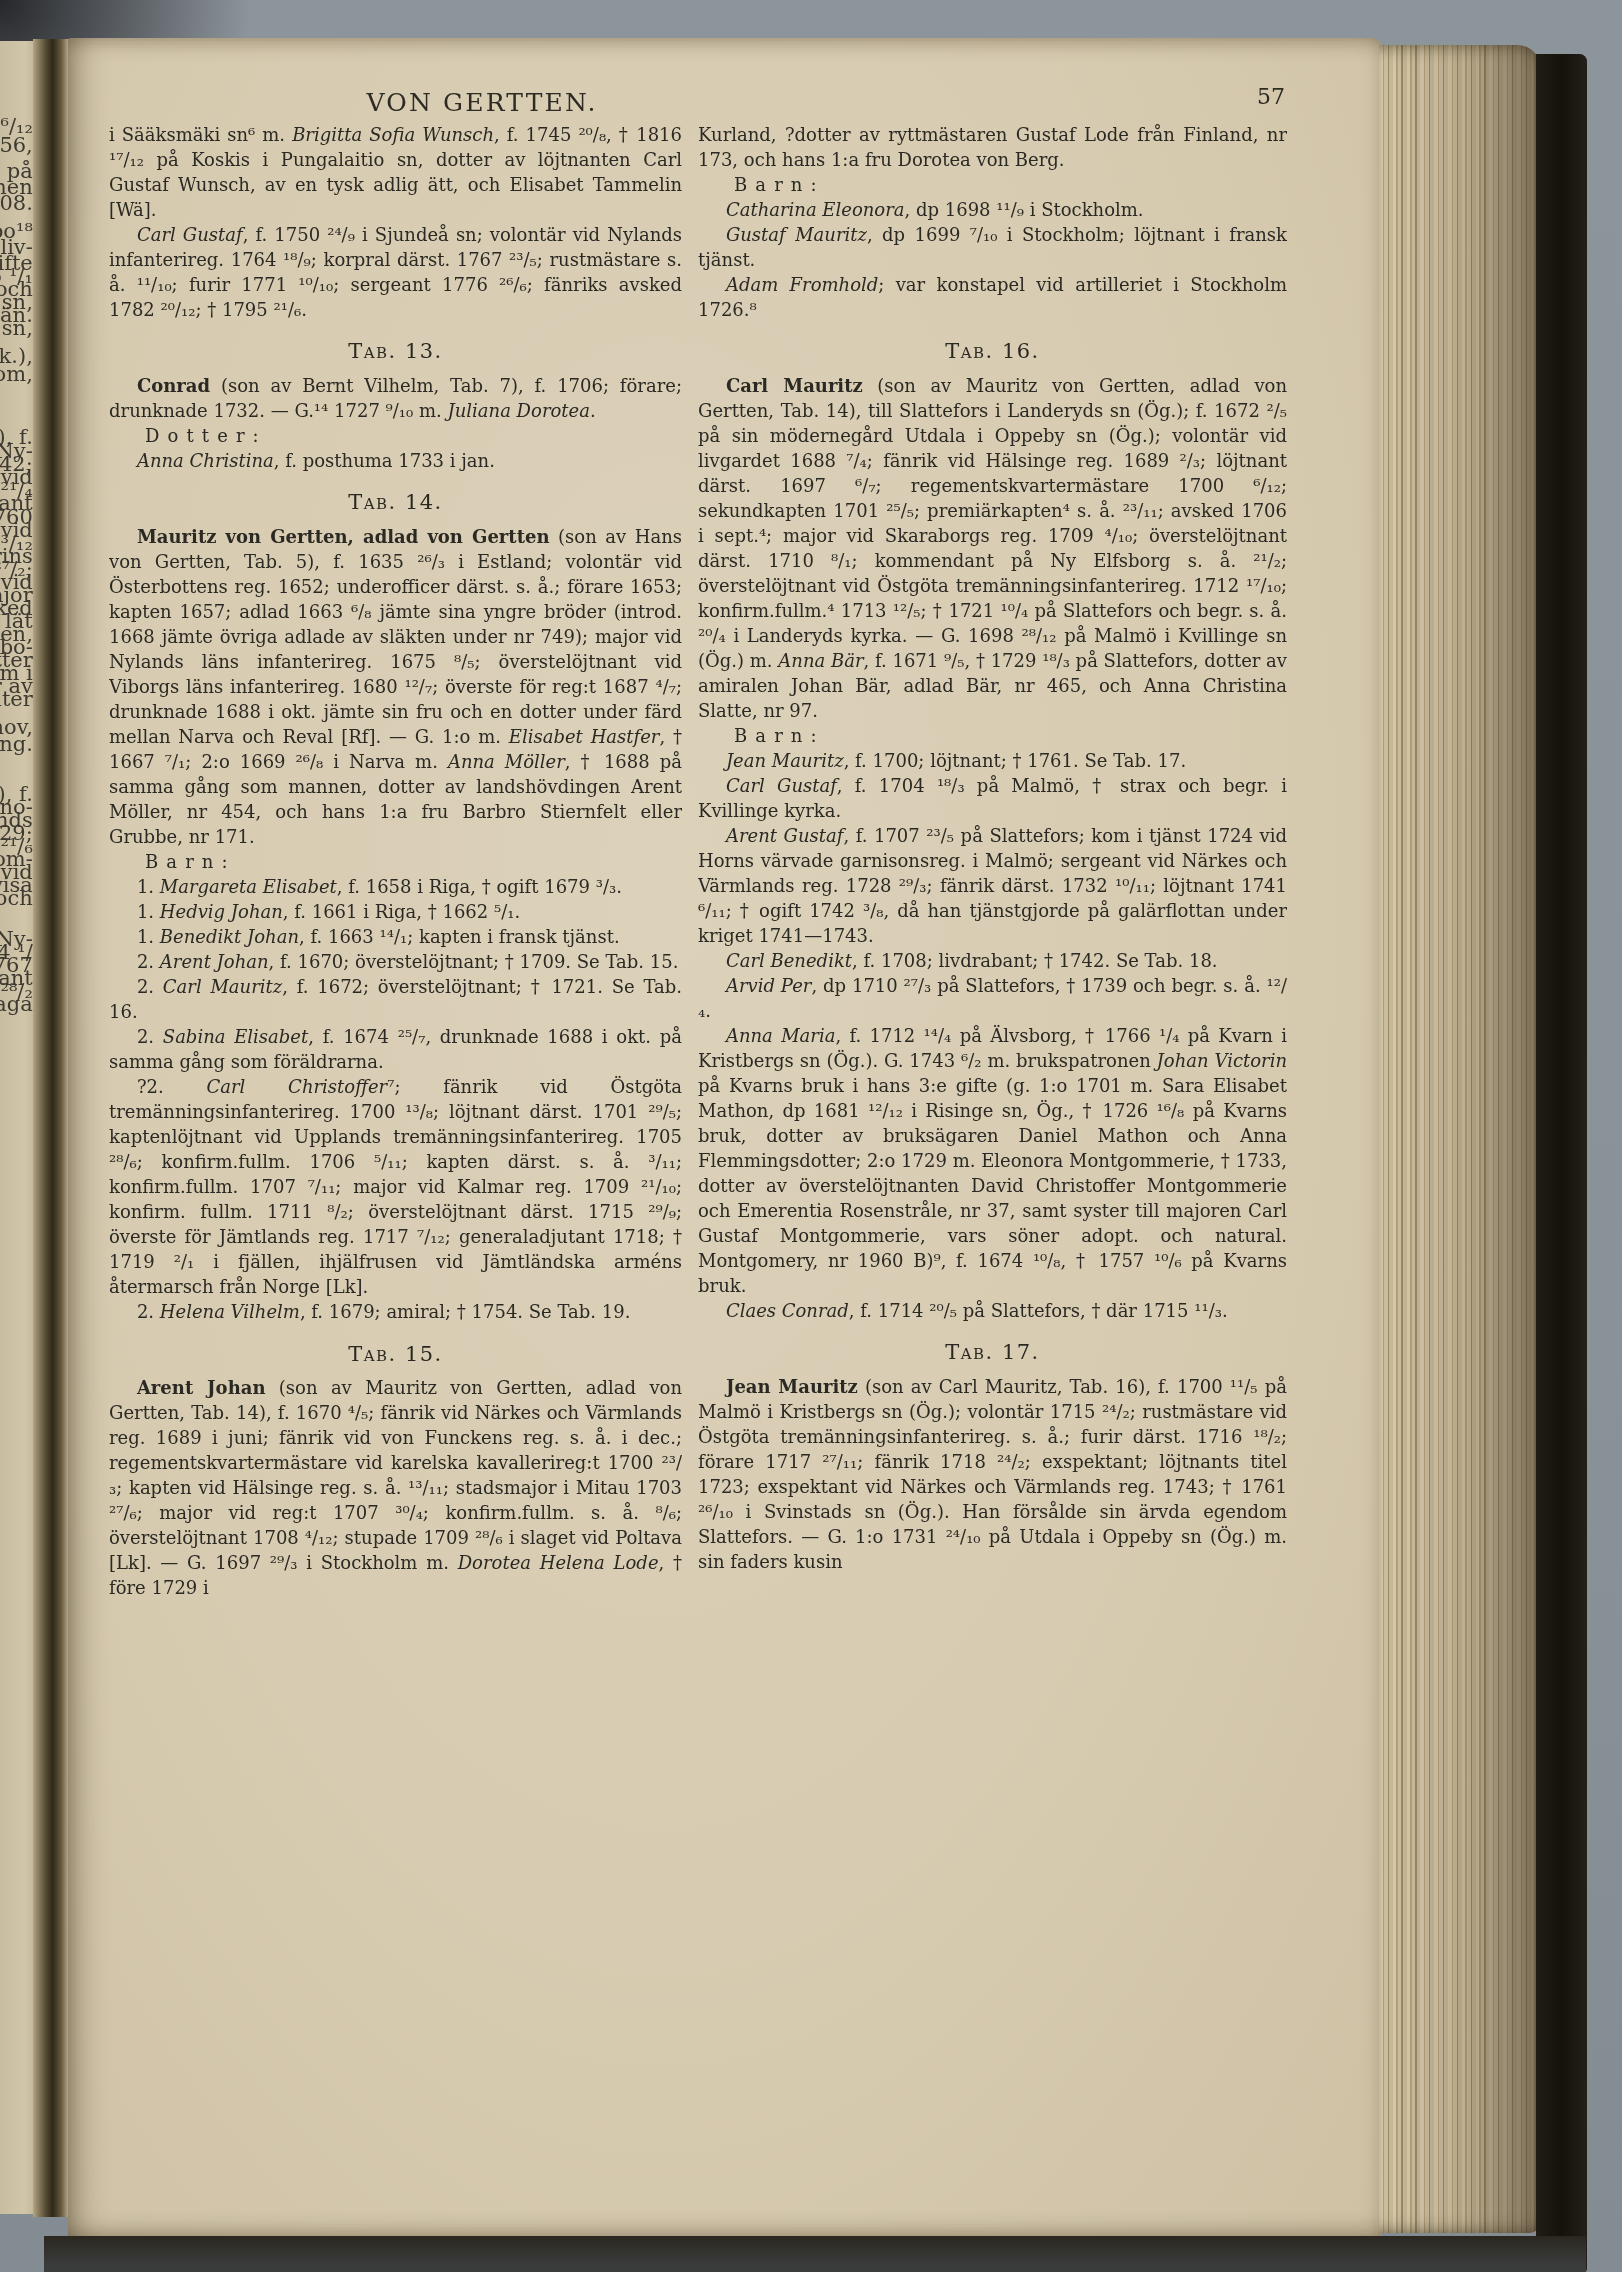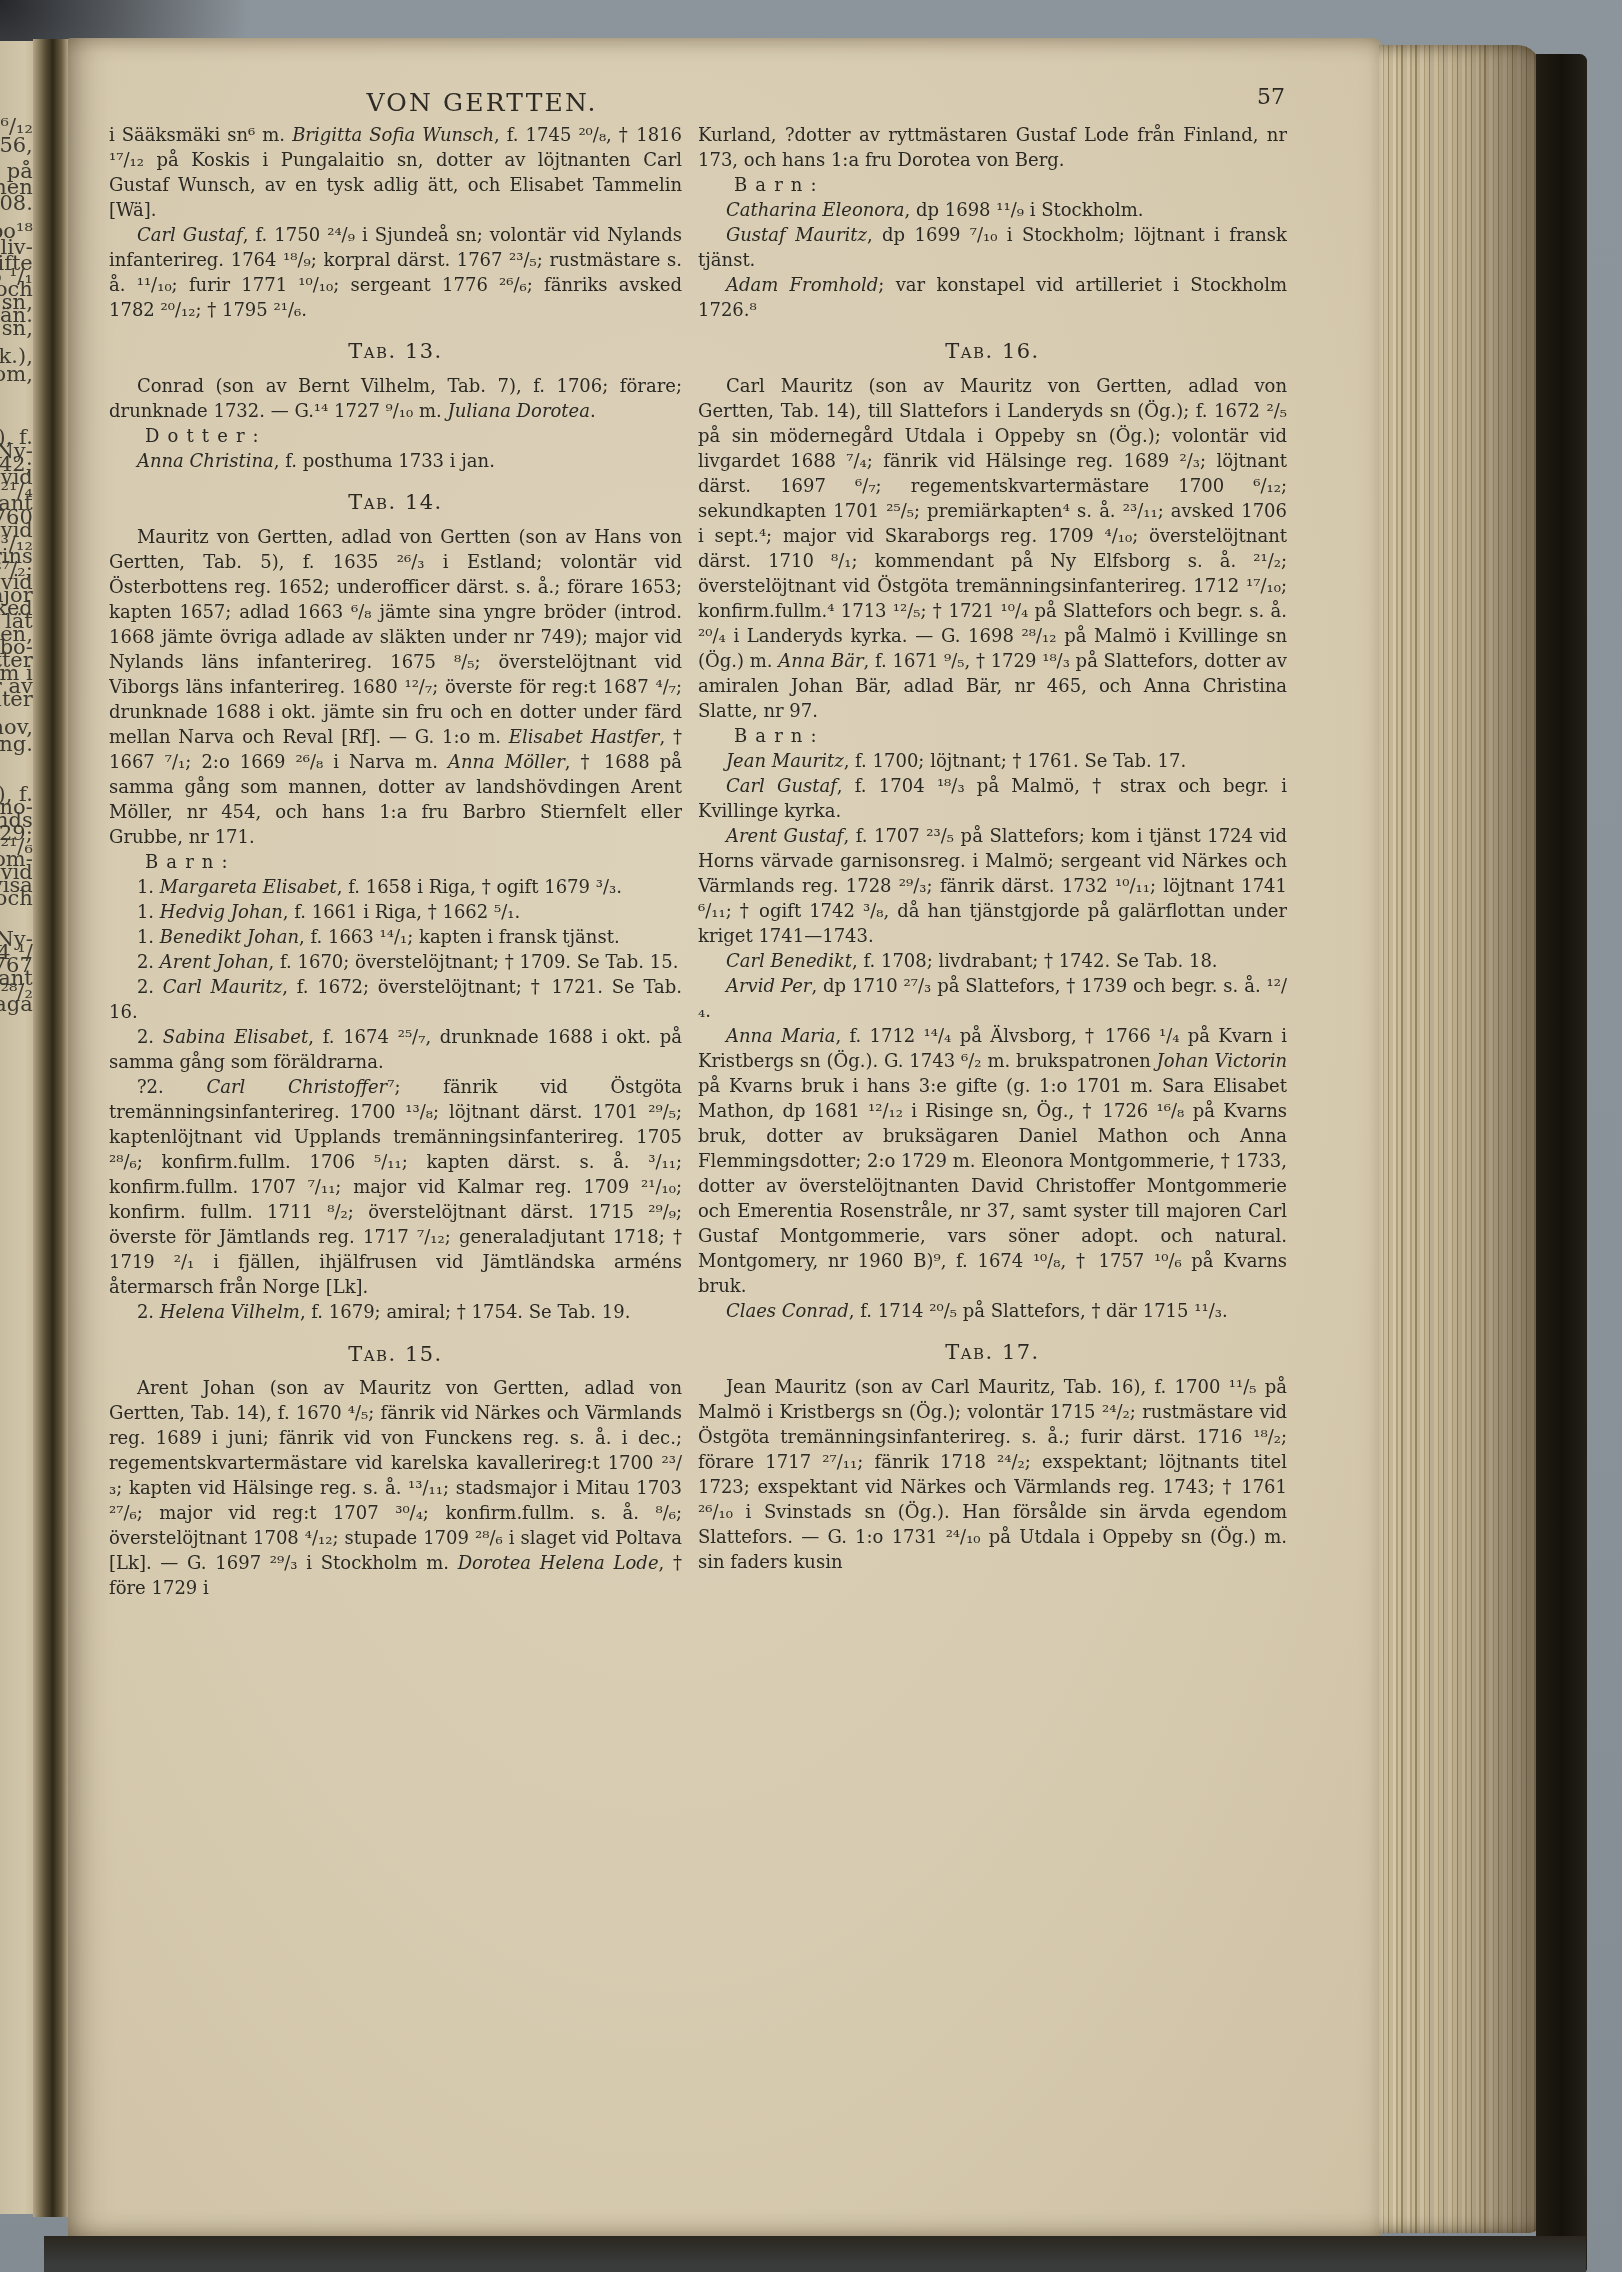--- a/index.html
+++ b/index.html
@@ -46,21 +46,21 @@
   .col-left{left:109px;width:573px;}
   .col-right{left:698px;width:589px;}
   .blk{margin:0;}
   .blk.p{text-indent:1.55em;}
   .blk.cont{text-indent:0;}
   .blk.tab{
     text-align:center;text-indent:0;font-variant:small-caps;
     font-size:21px;letter-spacing:1.5px;margin:17.4px 0 8.7px 0;color:#2b2822;
   }
   .blk.spaced{letter-spacing:.45em;text-indent:2em;text-align:left;}
-  .blk b{font-weight:normal;margin-top:36px;}
+  .blk b{font-weight:bold;margin-top:36px;}
   .blk i{font-style:italic;}
   
   .fore-edge{
     position:absolute;left:1379px;top:45px;width:161px;height:2188px;
     background:
       linear-gradient(90deg,rgba(120,100,70,0) 0%,rgba(95,75,48,.22) 55%,rgba(55,42,26,.55) 100%),
       repeating-linear-gradient(90deg,
         #d8cbae 0px,#d8cbae 3.6px,
         #b2a078 3.6px,#b7a67f 5px,
         #cfc2a3 5px,#cfc2a3 8.7px,

